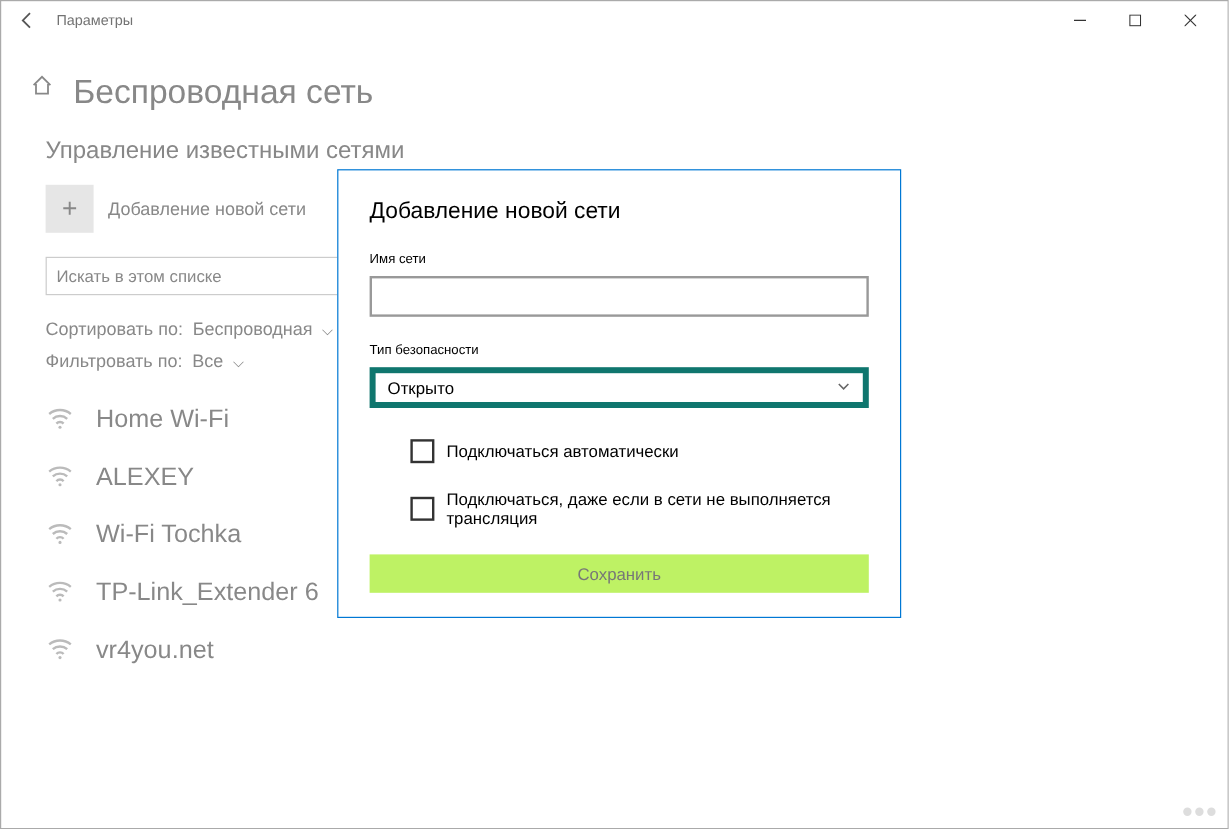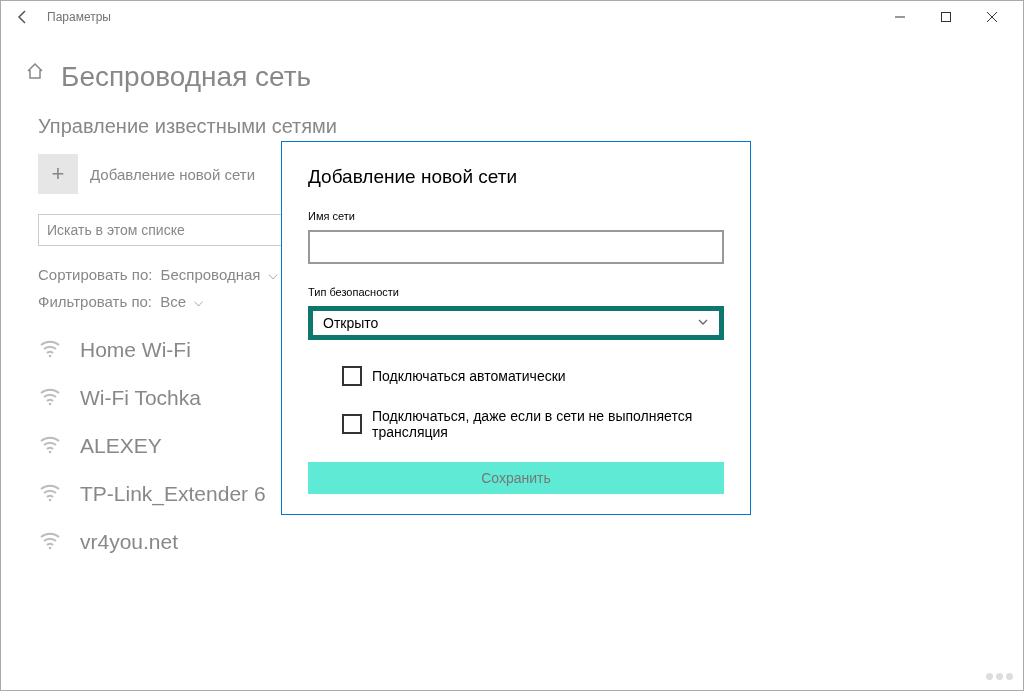--- a/index.html
+++ b/index.html
@@ -40,21 +40,21 @@
   
   .dialog { position:absolute; left:280px; top:140px; width:470px; border:1px solid #0078d4; background:#fff; padding:24px 26px 20px 26px; color:#000; }
   .dlg-title { font-size:19px; font-weight:400; margin-bottom:22px; }
   .field-label { font-size:11px; margin-bottom:8px; }
   .text-input { width:100%; height:34px; border:2px solid #999; margin-bottom:22px; padding:0 6px; font-size:14px; }
   .select-box { width:100%; height:34px; border:5px solid #0f766e; display:flex; align-items:center; padding:0 10px; justify-content:space-between; font-size:14px; margin-bottom:26px; }
   .check-row { display:flex; align-items:center; margin-bottom:22px;padding-left:34px; }
   .checkbox { width:20px; height:20px; border:2px solid #333; margin-right:10px; flex-shrink:0; }
   .check-label { font-size:14px; }
   .btn-row { display:flex; gap:6px; margin-top:6px; }
-  .dlg-btn { flex:1; height:32px; background:#5eead4; display:flex; align-items:center; justify-content:center; font-size:14px; }
+  .dlg-btn { flex:1; height:32px; background:#bef264; display:flex; align-items:center; justify-content:center; font-size:14px; }
   .dlg-btn.primary { color:#777; }
   .dlg-btn.secondary { color:#000; }
 
   .dots-overlay { position:absolute; right:10px; bottom:10px; display:flex; gap:3px; }
   .dots-overlay span { width:7px; height:7px; background:#ddd; border-radius:50%; }
 </style>
 </head>
 <body>
 
 <div class="window">
@@ -132,30 +132,30 @@
             </svg></div>
           <div class="net-name">Home Wi-Fi</div>
         </div>
         <div class="net-item">
           <div class="wifi-icon-wrap"><svg width="24" height="24" viewBox="0 0 24 24">
               <path d="M3 9 A14 14 0 0 1 21 9" fill="none" stroke="#bbb" stroke-width="2"></path>
               <path d="M6 13 A9 9 0 0 1 18 13" fill="none" stroke="#bbb" stroke-width="2"></path>
               <path d="M9 17 A4 4 0 0 1 15 17" fill="none" stroke="#bbb" stroke-width="2"></path>
               <circle cx="12" cy="20" r="1.3" fill="#bbb"></circle>
             </svg></div>
+          <div class="net-name">ALEXEY</div>
+        </div>
+        <div class="net-item">
+          <div class="wifi-icon-wrap"><svg width="24" height="24" viewBox="0 0 24 24">
+              <path d="M3 9 A14 14 0 0 1 21 9" fill="none" stroke="#bbb" stroke-width="2"></path>
+              <path d="M6 13 A9 9 0 0 1 18 13" fill="none" stroke="#bbb" stroke-width="2"></path>
+              <path d="M9 17 A4 4 0 0 1 15 17" fill="none" stroke="#bbb" stroke-width="2"></path>
+              <circle cx="12" cy="20" r="1.3" fill="#bbb"></circle>
+            </svg></div>
           <div class="net-name">Wi-Fi Tochka</div>
-        </div>
-        <div class="net-item">
-          <div class="wifi-icon-wrap"><svg width="24" height="24" viewBox="0 0 24 24">
-              <path d="M3 9 A14 14 0 0 1 21 9" fill="none" stroke="#bbb" stroke-width="2"></path>
-              <path d="M6 13 A9 9 0 0 1 18 13" fill="none" stroke="#bbb" stroke-width="2"></path>
-              <path d="M9 17 A4 4 0 0 1 15 17" fill="none" stroke="#bbb" stroke-width="2"></path>
-              <circle cx="12" cy="20" r="1.3" fill="#bbb"></circle>
-            </svg></div>
-          <div class="net-name">ALEXEY</div>
         </div>
         <div class="net-item">
           <div class="wifi-icon-wrap"><svg width="24" height="24" viewBox="0 0 24 24">
               <path d="M3 9 A14 14 0 0 1 21 9" fill="none" stroke="#bbb" stroke-width="2"></path>
               <path d="M6 13 A9 9 0 0 1 18 13" fill="none" stroke="#bbb" stroke-width="2"></path>
               <path d="M9 17 A4 4 0 0 1 15 17" fill="none" stroke="#bbb" stroke-width="2"></path>
               <circle cx="12" cy="20" r="1.3" fill="#bbb"></circle>
             </svg></div>
           <div class="net-name">TP-Link_Extender 6</div>
         </div>

